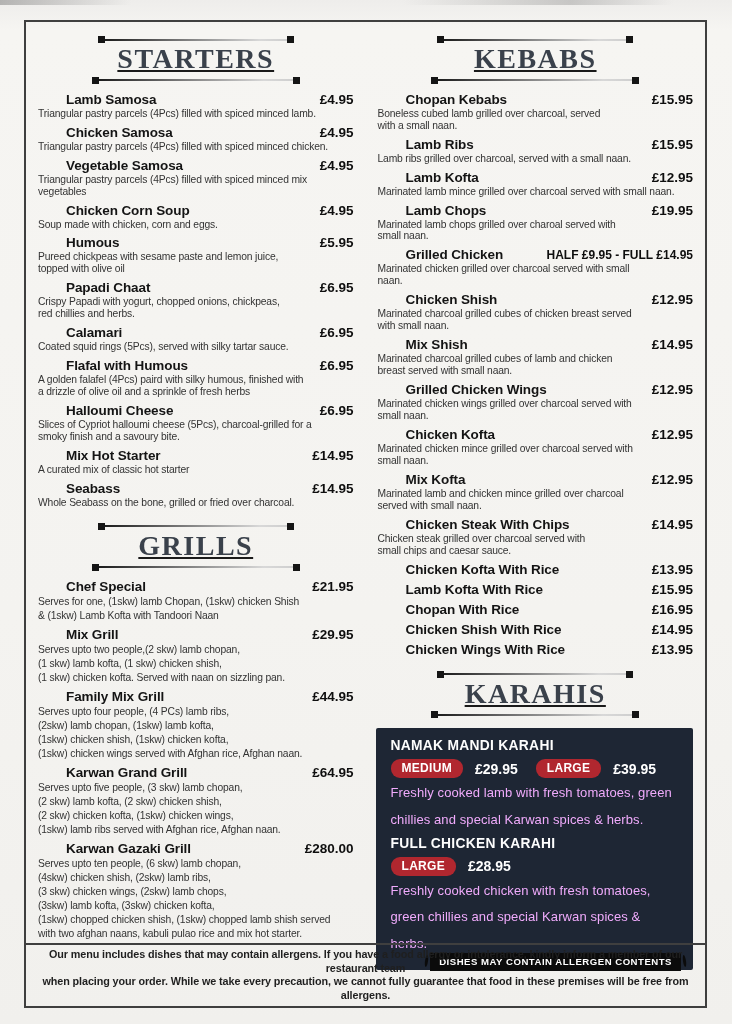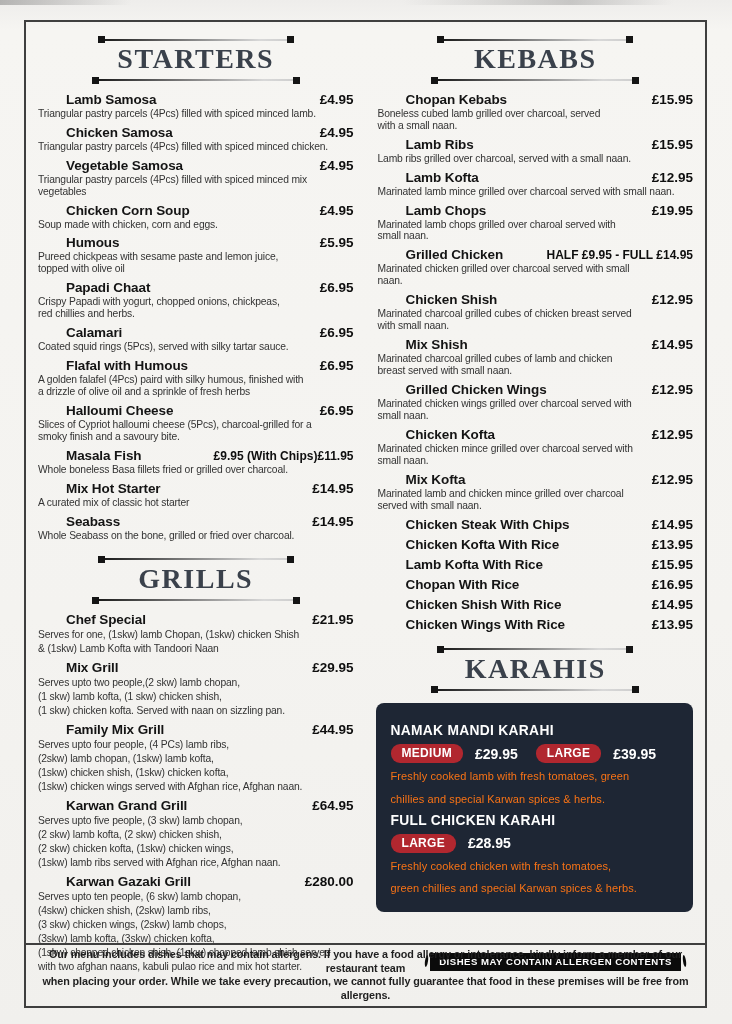--- a/index.html
+++ b/index.html
@@ -22,21 +22,21 @@
     pointer-events:none;
   }
   .frame{
     position:absolute;top:20px;left:24px;right:25px;bottom:16px;
     border:2px solid var(--frame-color);
   }
   .columns{display:flex;align-items:flex-start;padding:8px 0 36px 0;}
   .col{flex:1;padding:0 12px;min-width:0;}
 
   
-  .section-header{margin:6px 0 8px;}
+  .section-header{margin:6px 0 8px;text-decoration:underline;}
   .grills .section-header,.karahis .section-header{margin-top:14px;}
   .deco{display:flex;align-items:center;width:62%;margin:0 auto;}
   .deco .sq{width:7px;height:7px;background:#151515;flex:0 0 auto;}
   .deco .bar{flex:1;height:2px;background:linear-gradient(to right,#1c1c1c,#d8d8d8 85%,#cfcfcf);}
   .deco.bottom{width:66%;}
   .section-title{
     font-family:"Liberation Serif",serif;font-weight:bold;font-size:28px;
     letter-spacing:1.5px;color:var(--title-color);text-align:center;line-height:1.1;
     margin:1px 0 2px;
   }
@@ -50,31 +50,31 @@
   .item-desc{
     font-size:10.3px;letter-spacing:-0.15px;color:#333;line-height:1.16;
     white-space:pre-line;margin-top:1px;
   }
   .grills-items .item-desc{line-height:1.36;}
   .grills-items .menu-item{margin-bottom:4px;}
   .kebabs-items .menu-item{margin-bottom:5px;}
 
   
   .karahi-card{
-    background:var(--card-bg);border-radius:8px;margin:10px 0 0 -2px;
-    padding:18px 15px 12px;color:#fff;
+    background:var(--card-bg);border-radius:2px;margin:10px 0 0 -2px;
+    padding:8px 15px 12px;color:#fff;
   }
   .k-heading{font-weight:bold;font-size:13.8px;letter-spacing:.3px;color:#fdfdfd;margin-top:2px;}
   .k-badges{display:flex;align-items:center;margin:6px 0 2px;}
   .pill{
     background:var(--accent-red);color:#fff;font-weight:bold;font-size:12px;
     letter-spacing:.3px;border-radius:9px;padding:2px 11px 3px;flex:0 0 auto;text-align:right;
   }
   .k-price{font-weight:bold;font-size:14px;color:#fff;margin:0 18px 0 12px;}
-  .k-desc{font-size:11px;color:#f97316;line-height:2.05;white-space:pre-line;letter-spacing:.1px;}
+  .k-desc{font-size:13px;color:#f0abfc;line-height:2.05;white-space:pre-line;letter-spacing:.1px;}
 
   
   .allergen{
     position:absolute;right:24px;bottom:35px;background:#0b0b0b;color:#fff;
     font-weight:bold;font-size:9.6px;letter-spacing:.5px;padding:3px 9px 4px;
   }
   .allergen::before,.allergen::after{
     content:"";position:absolute;top:2px;width:3px;height:12px;background:#0b0b0b;border-radius:60%;
   }
   .allergen::before{left:-5px;transform:rotate(8deg);}
@@ -170,27 +170,20 @@
     <div class="item-desc">A golden falafel (4Pcs) paird with silky humous, finished with
 a drizzle of olive oil and a sprinkle of fresh herbs</div>
   </div>
               <div class="menu-item">
     <div class="item-head">
       <span class="item-name">Halloumi Cheese</span>
       <span class="item-price">£6.95</span>
     </div>
     <div class="item-desc">Slices of Cypriot halloumi cheese (5Pcs), charcoal-grilled for a
 smoky finish and a savoury bite.</div>
-  </div>
-              <div class="menu-item">
-    <div class="item-head">
-      <span class="item-name">Masala Fish</span>
-      <span class="item-price price-long">£9.95 (With Chips)£11.95</span>
-    </div>
-    <div class="item-desc">Whole boneless Basa fillets fried or grilled over charcoal.</div>
   </div>
               <div class="menu-item">
     <div class="item-head">
       <span class="item-name">Mix Hot Starter</span>
       <span class="item-price">£14.95</span>
     </div>
     <div class="item-desc">A curated mix of classic hot starter</div>
   </div>
               <div class="menu-item">
     <div class="item-head">
@@ -362,20 +355,22 @@
       <span class="item-price">£12.95</span>
     </div>
     <div class="item-desc">Marinated lamb and chicken mince grilled over charcoal
 served with small naan.</div>
   </div>
               <div class="menu-item">
     <div class="item-head">
       <span class="item-name">Chicken Steak With Chips</span>
       <span class="item-price">£14.95</span>
     </div>
+    <div class="item-desc">Chicken steak grilled over charcoal served with
+small chips and caesar sauce.</div>
   </div>
               <div class="menu-item">
     <div class="item-head">
       <span class="item-name">Chicken Kofta With Rice</span>
       <span class="item-price">£13.95</span>
     </div>
 
   </div>
               <div class="menu-item">
     <div class="item-head">

